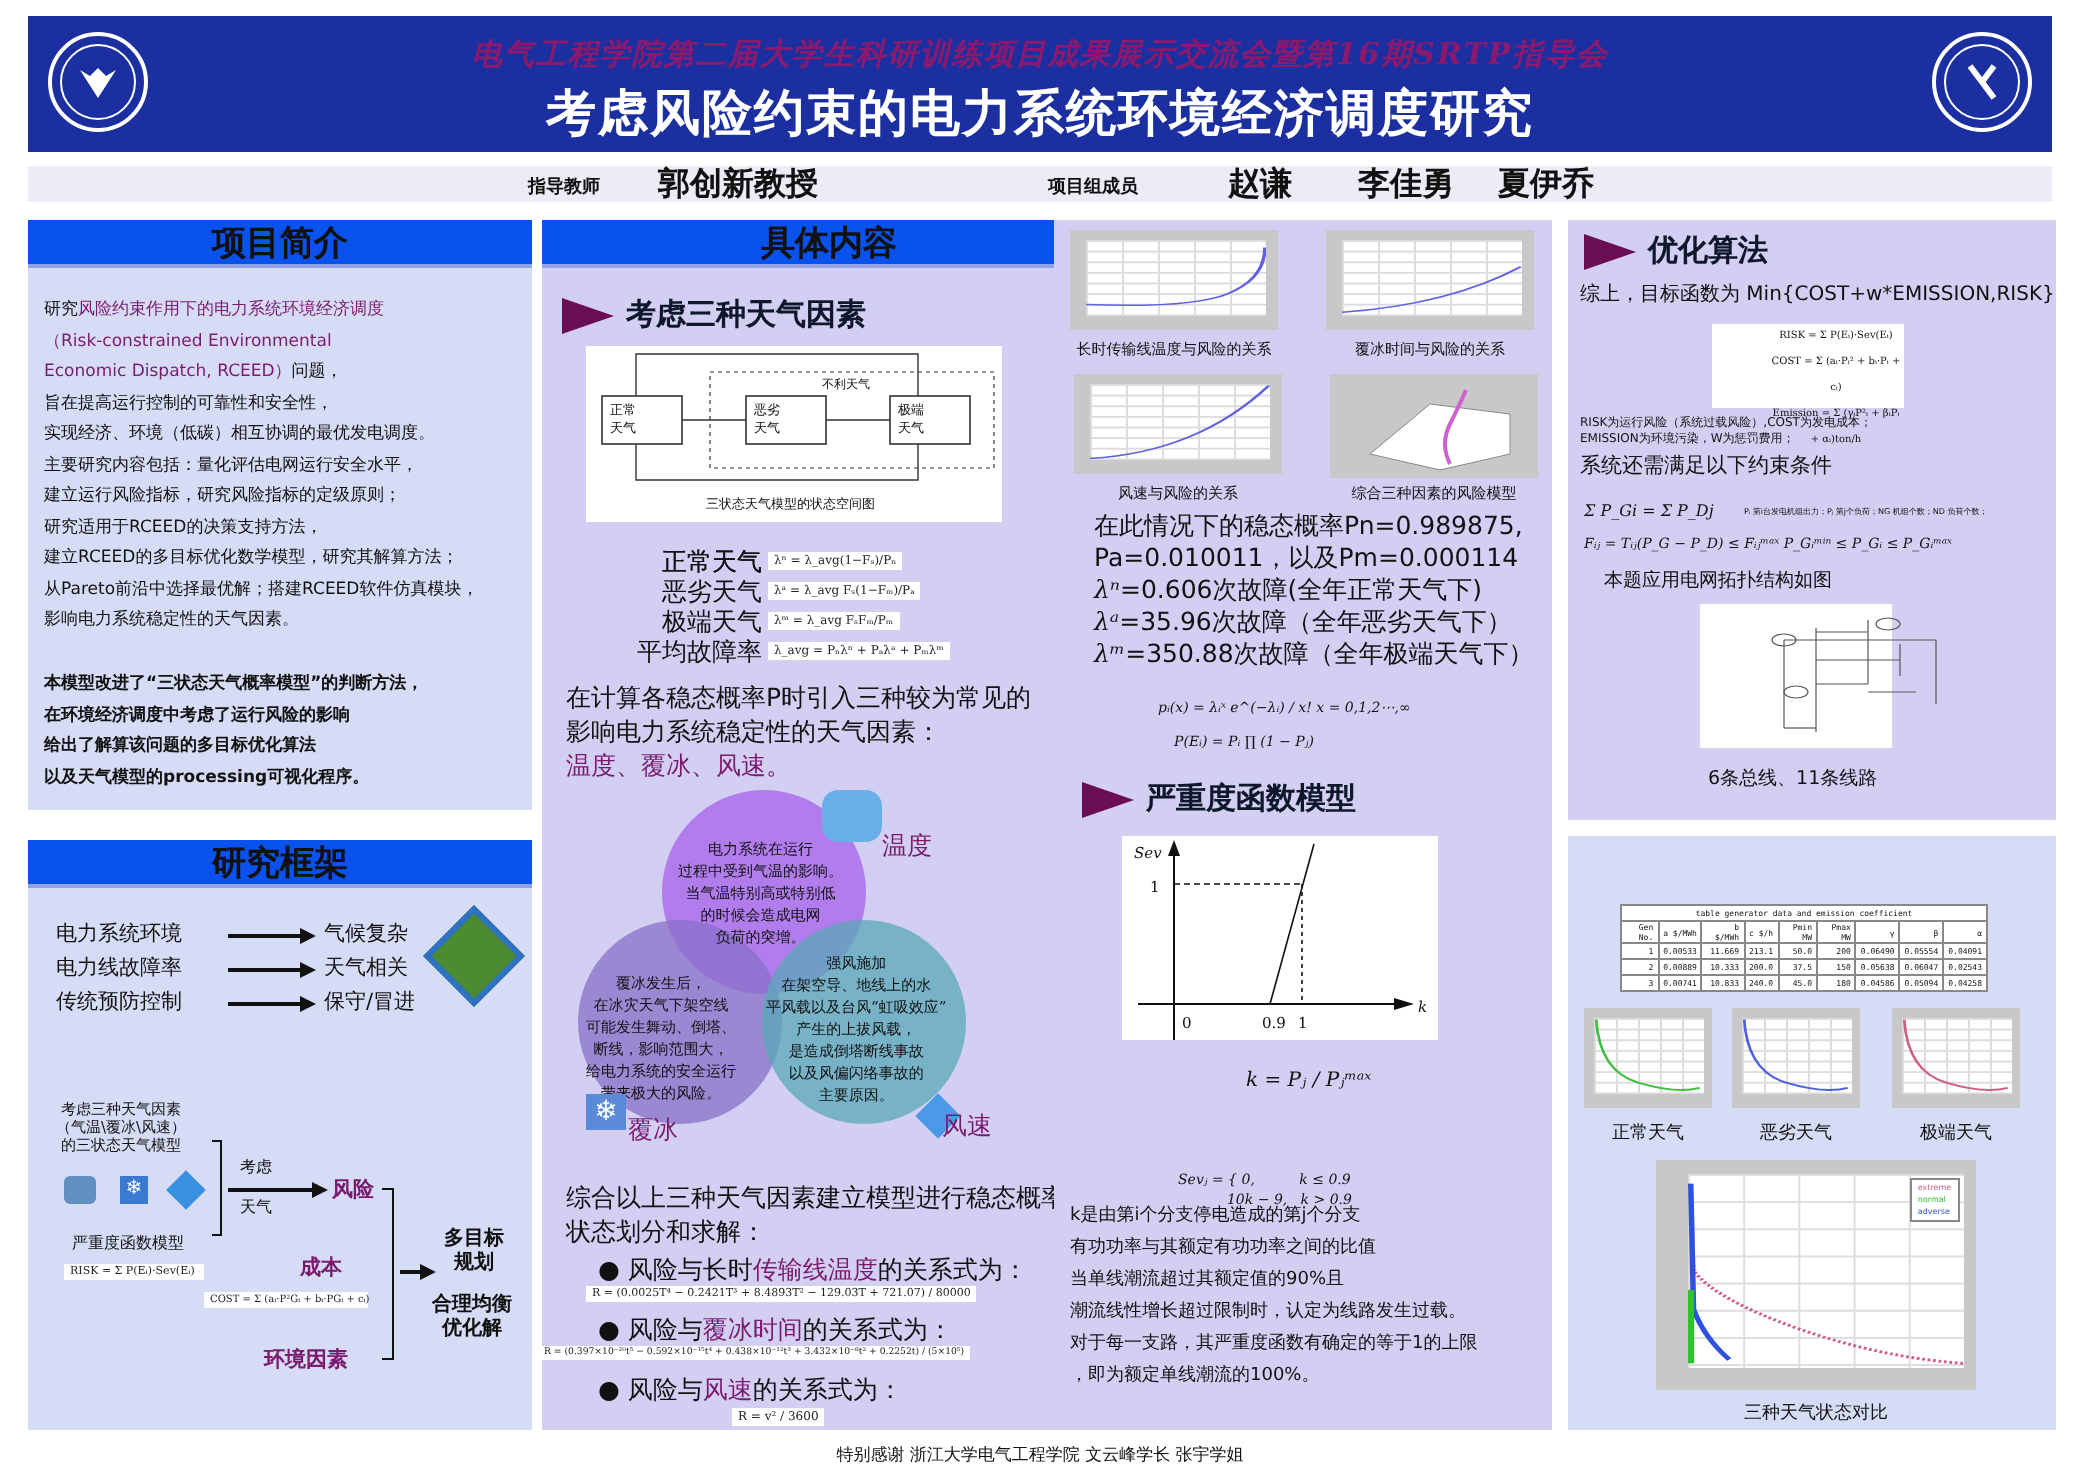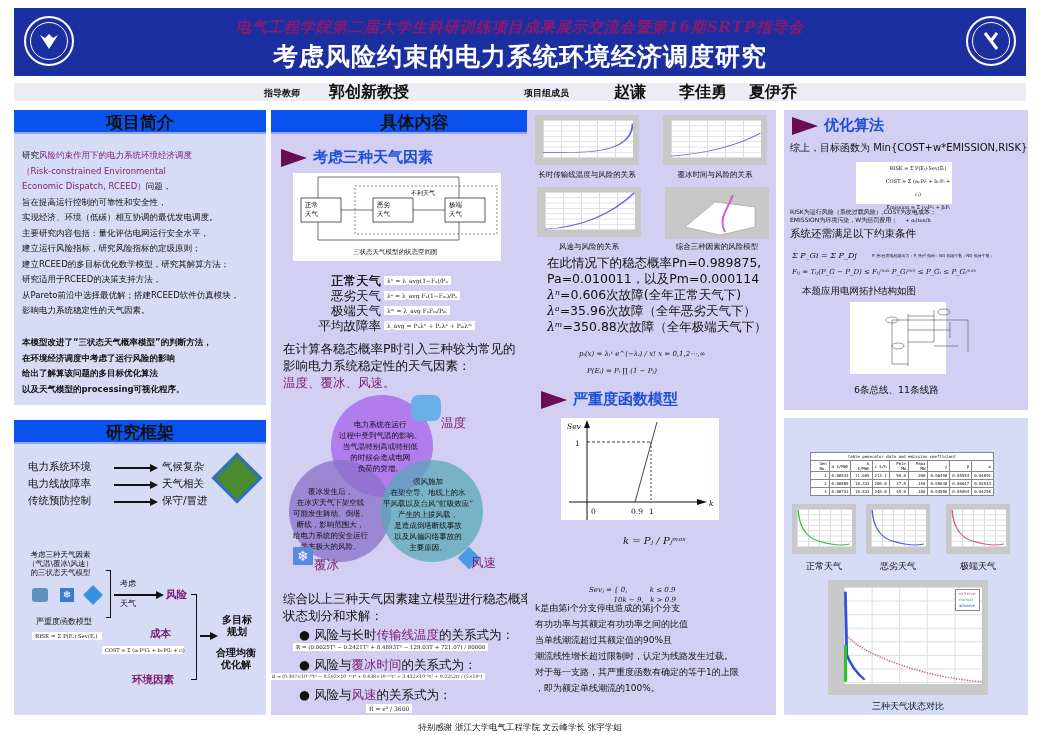--- a/index.html
+++ b/index.html
@@ -19,21 +19,21 @@
   .names .lbl { font-size: 9px; top: 4px; font-weight: bold; }
   .names .nm { font-size: 16px; font-weight: bold; top: -1px; }
   .panel { position: absolute; background: #d6dcf6; }
   .panel.lav { background: #d2cff2; }
   .hdr { position: absolute; left: 0; right: 0; top: 0; height: 24px; background: #0a52ee; color: #111; text-align: center; font-size: 17px; font-weight: bold; font-family: "DejaVu Serif", serif; line-height: 24px; border-bottom: 2px solid #8fa3e6; }
 
   .txt { position: absolute; font-size: 8.5px; line-height: 15.5px; white-space: nowrap; }
   .txt .pur { color: #7a1a6e; }
   .bold { font-weight: bold; }
 
-  .sec-title { position: absolute; display: flex; align-items: center; font-family: Liberation Sans, sans-serif; font-weight: bold; color: #1d4ed8; font-size: 15px; white-space: nowrap; }
+  .sec-title { position: absolute; display: flex; align-items: center; font-family: Liberation Sans, sans-serif; font-weight: bold; color: #0f172a; font-size: 15px; white-space: nowrap; }
   .sec-title .arrow { width: 0; height: 0; border-top: 9px solid transparent; border-bottom: 9px solid transparent; border-left: 26px solid #6a0d55; margin-right: 6px; }
 
   .whitebox { position: absolute; background: #fff; padding-left: 28px; }
   .formula { position: absolute; background: #fff; font-family: "DejaVu Serif", serif; font-size: 6px; padding: 1px 3px; white-space: nowrap; color: #222; }
 
   .big { position: absolute; font-size: 12.5px; line-height: 17px; white-space: nowrap; }
   .big .pur { color: #7a1a6e; }
 
   .circle { position: absolute; border-radius: 50%; opacity: 0.75; }
   .ctext { position: absolute; font-size: 7.5px; line-height: 11px; text-align: center; font-family: "DejaVu Serif", serif; color: #111; white-space: nowrap; }
@@ -88,22 +88,22 @@
 <div class="panel" style="left:14px; top:110px; width:252px; height:295px;">
   <div class="hdr">项目简介</div>
   <div class="txt" style="left:8px; top:38px;">
     <div><span>研究</span><span class="pur">风险约束作用下的电力系统环境经济调度</span></div>
     <div><span class="pur">（Risk-constrained Environmental</span></div>
     <div><span class="pur"> Economic Dispatch, RCEED）</span><span>问题，</span></div>
     <div>旨在提高运行控制的可靠性和安全性，</div>
     <div>实现经济、环境（低碳）相互协调的最优发电调度。</div>
     <div>主要研究内容包括：量化评估电网运行安全水平，</div>
     <div>建立运行风险指标，研究风险指标的定级原则；</div>
+    <div>研究适用于RCEED的决策支持方法，</div>
     <div>建立RCEED的多目标优化数学模型，研究其解算方法；</div>
-    <div>研究适用于RCEED的决策支持方法，</div>
     <div>从Pareto前沿中选择最优解；搭建RCEED软件仿真模块，</div>
     <div>影响电力系统稳定性的天气因素。</div>
   </div>
   <div class="txt bold" style="left:8px; top:225px;">
     <div>本模型改进了“三状态天气概率模型”的判断方法，</div>
     <div>在环境经济调度中考虑了运行风险的影响</div>
     <div>给出了解算该问题的多目标优化算法</div>
     <div>以及天气模型的processing可视化程序。</div>
   </div>
 </div>

